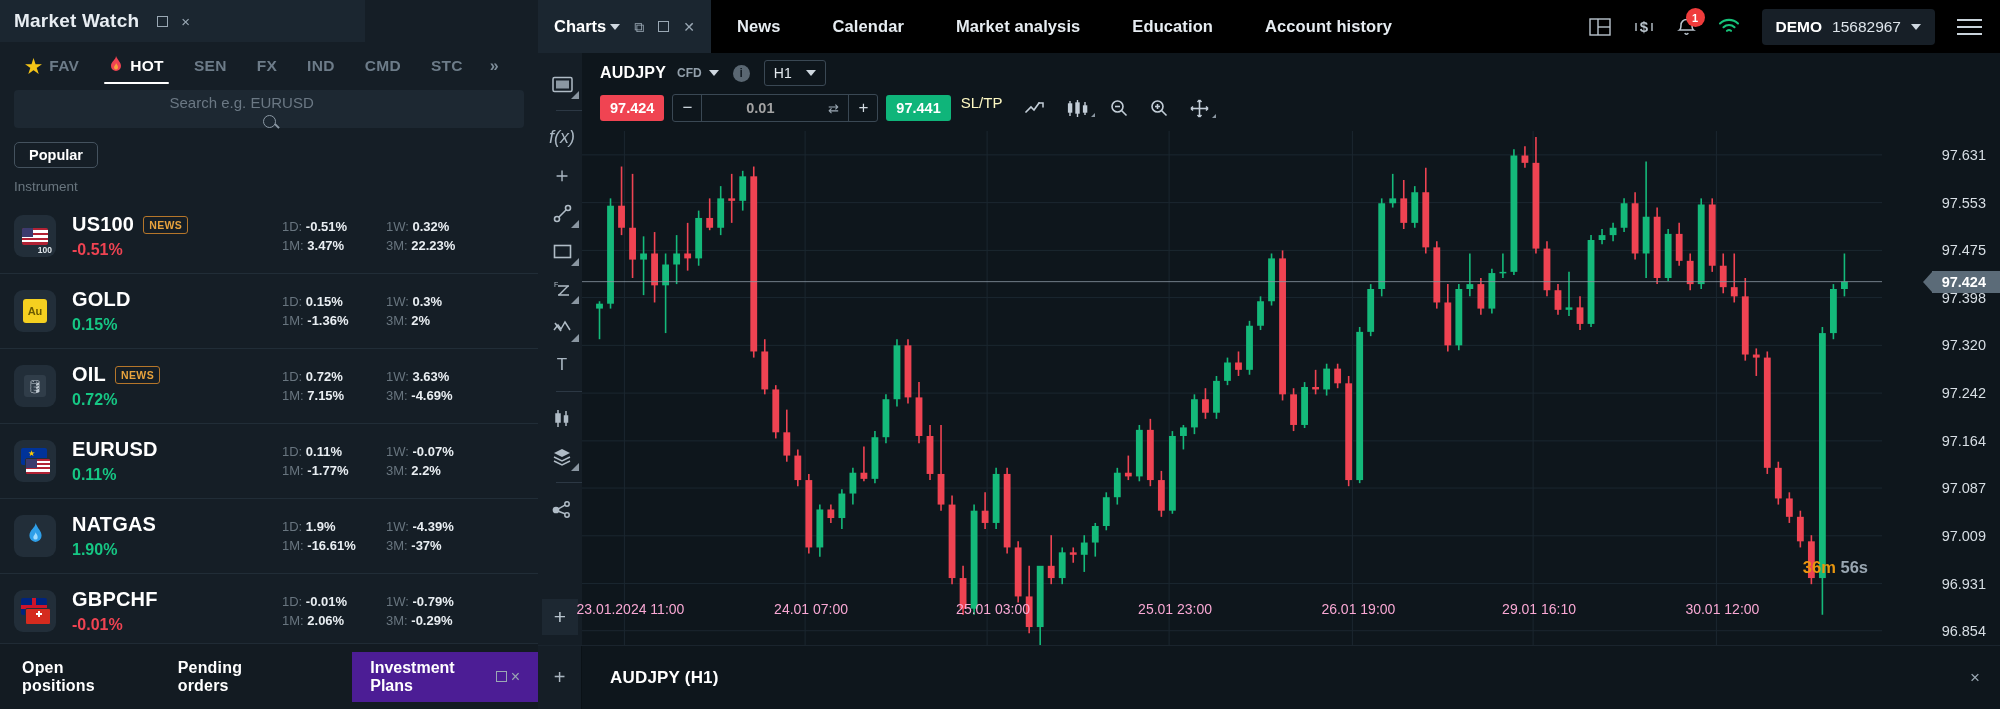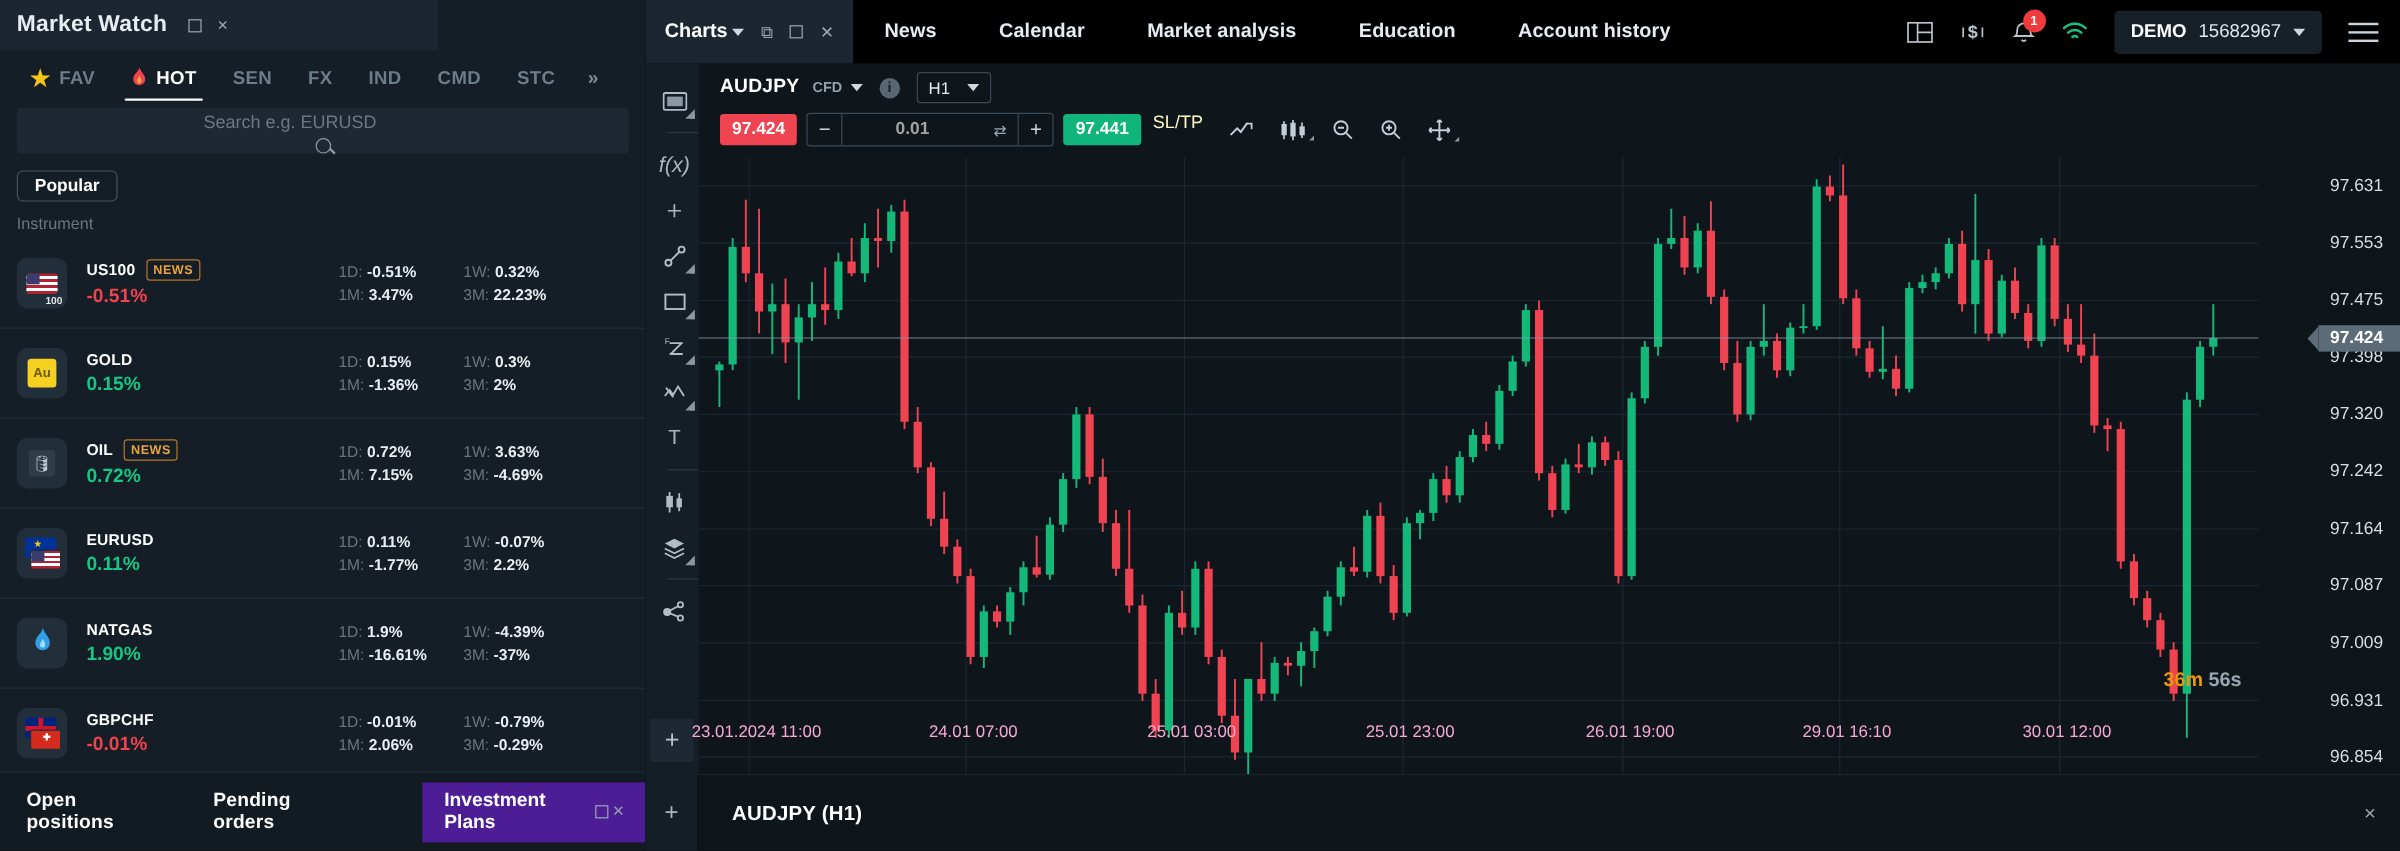--- a/index.html
+++ b/index.html
@@ -69,21 +69,21 @@
     display: flex; align-items: center; height: 75px; padding: 0 14px;
     border-bottom: 1px solid #212d37; cursor: pointer;
   }
   .inst-icon {
     width: 42px; height: 42px; border-radius: 9px; background: #222e39;
     display: flex; align-items: center; justify-content: center; flex: none;
     position: relative; overflow: hidden;
   }
   .inst-main { margin-left: 16px; width: 210px; }
   .inst-name-row { display: flex; align-items: center; gap: 9px; }
-  .inst-name { color: #fff; font-size: 13px; font-weight: bold; letter-spacing:.2px; }
+  .inst-name { color: #fff; font-size: 20px; font-weight: bold; letter-spacing:.2px; }
   .news-badge {
     color: #e8a33d; border: 1px solid #b5762a; border-radius: 3px;
     font-size: 10.5px; font-weight: bold; padding: 2px 5px; letter-spacing:.4px;
   }
   .inst-chg { font-size: 16px; font-weight: bold; margin-top: 5px; }
   .pos { color: #16c784; } .neg { color: #ef4352; }
   .stat-col { width: 104px; }
   .stat-line { font-size: 13px; margin: 4px 0; white-space: nowrap; }
   .stat-k { color: #68757f; }
   .stat-v { color: #e9eef2; font-weight: bold; }

